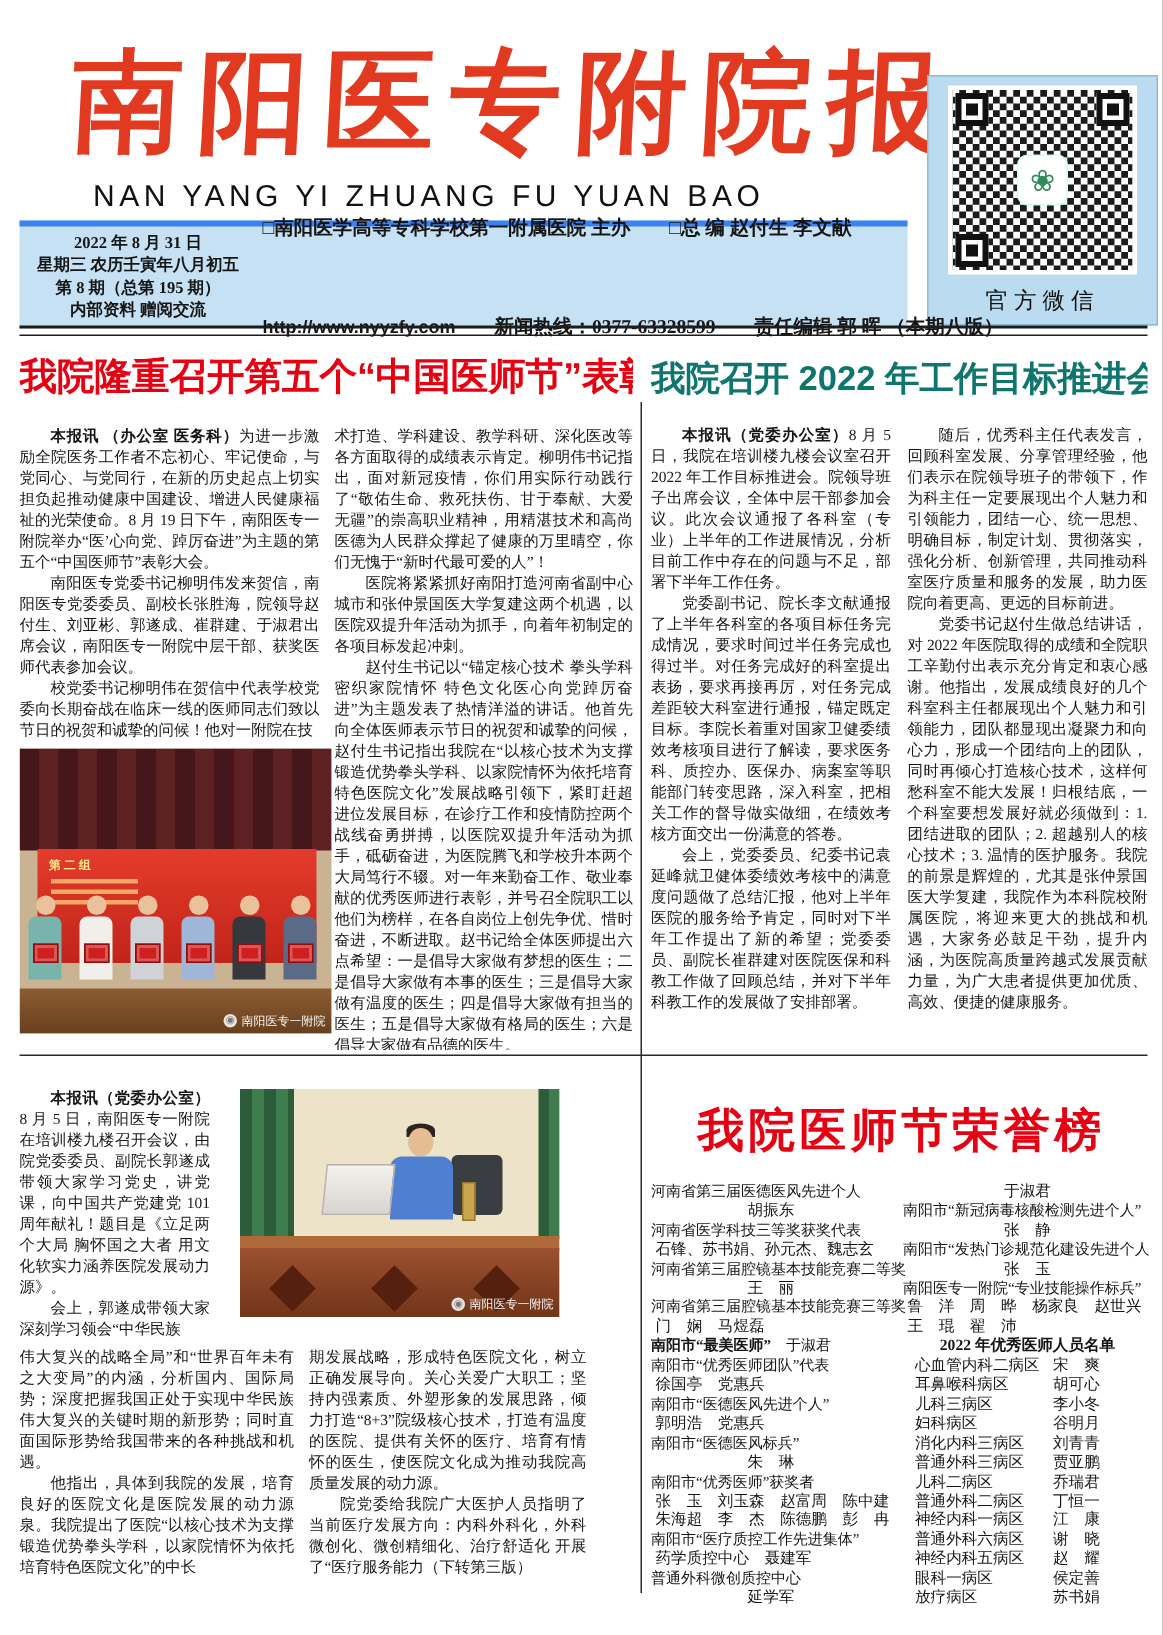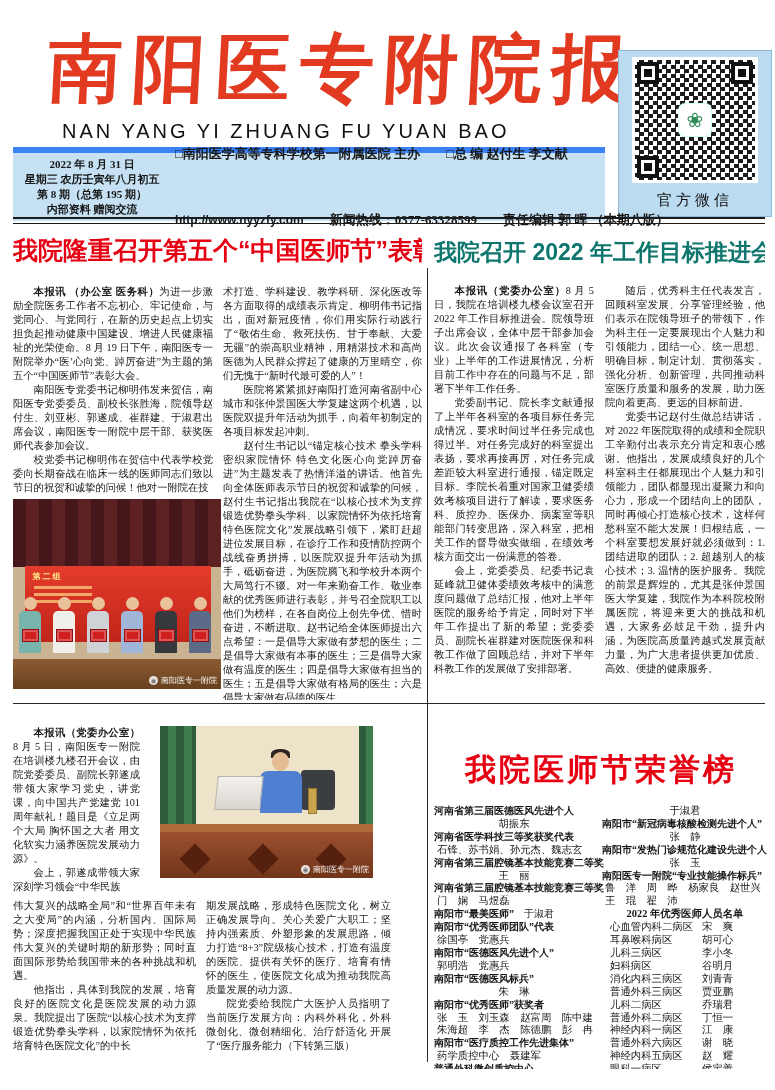--- a/index.html
+++ b/index.html
@@ -24,21 +24,21 @@
   .qr-finder{position:absolute;width:22px;height:22px;border:4px solid #111;background:#fff;box-sizing:border-box;}
   .qr-finder::after{content:"";position:absolute;left:3px;top:3px;width:8px;height:8px;background:#111;}
   .qr-f1{left:2px;top:2px}.qr-f2{right:2px;top:2px}.qr-f3{left:2px;bottom:2px}
   .qr-logo{position:absolute;left:44px;top:44px;width:32px;height:32px;background:#fff;border-radius:6px;
       display:flex;align-items:center;justify-content:center;font-size:20px;color:#2e8b57;box-shadow:0 0 0 1px #cfe;}
   .qr-caption{position:absolute;left:0;right:0;bottom:6px;text-align:center;font-size:15px;
       font-family:"Liberation Sans","DejaVu Sans",sans-serif;color:#111;letter-spacing:4px;}
 
   
   .info-bar{position:absolute;left:13px;top:147px;width:592px;height:68px;background:#c5e1f3;
-      border-top:6px solid #3b82f6;display:flex;align-items:center;}
+      border-top:4px solid #3b82f6;display:flex;align-items:center;}
   .info-date{width:158px;text-align:center;font-weight:700;font-size:11px;line-height:15px;flex:none;}
   .info-mid{flex:1;padding-left:4px;}
   .info-row{display:flex;align-items:baseline;font-size:13px;font-weight:700;line-height:22px;white-space:nowrap;}
   .info-row .gap{width:26px;flex:none;}
   .info-url{font-family:"Liberation Sans","DejaVu Sans",sans-serif;font-size:12px;font-weight:700;margin-top:44px;}
   .double-rule{position:absolute;left:13px;top:217px;width:752px;height:4px;
       border-top:2.5px solid #1c1c1c;border-bottom:1px solid #1c1c1c;}
 
   
   .v-rule{position:absolute;left:427px;top:268px;width:1px;height:794px;background:#2a2a2a;}
@@ -108,26 +108,26 @@
   .p2-laptop{position:absolute;left:56px;top:50px;width:44px;height:32px;background:linear-gradient(#f4f2ee,#d8d5cf);
       border:1px solid #b9b5ae;transform:skewX(-6deg);}
   .p2-bottle{position:absolute;left:148px;top:62px;width:7px;height:24px;background:#c9a44d;border:1px solid #9b7a2e;}
   .p2-desktop{position:absolute;left:0;right:0;bottom:44px;height:10px;background:#b06a3a;}
   .p2-rostrum{position:absolute;left:0;right:0;bottom:0;height:46px;background:linear-gradient(#9c5030,#71351a);}
   .p2-diamond{position:absolute;bottom:8px;width:22px;height:22px;background:#56200e;transform:rotate(45deg);}
   .p2-d1{left:24px}.p2-d2{left:92px}.p2-d3{left:160px}
 
   
   .honor{position:absolute;left:434px;top:733px;width:334px;height:336px;overflow:hidden;}
-  .honor .headline{font-size:31px;color:#e60012;letter-spacing:3px;margin:16px 0 14px;}
+  .honor .headline{font-size:31px;color:#e60012;letter-spacing:3px;margin:0 0 14px;}
   .honor-cols{display:flex;}
   .hcol{font-size:10.4px;line-height:12.9px;}
   .hcol-l{width:160px;margin-right:8px;flex:none;}
   .hcol-r{width:166px;flex:none;}
-  .h-award{font-weight:700;white-space:nowrap;font-size:10px;}
+  .h-award{font-weight:400;white-space:nowrap;font-size:10px;}
   .h-award_name{font-weight:400;white-space:nowrap;font-size:10px;}
   .h-award_name b{font-weight:700;}
   .h-name{text-align:center;}
   .h-names{padding-left:3px;white-space:nowrap;}
   .h-section{font-weight:700;text-align:center;white-space:nowrap;}
   .h-dept{display:flex;white-space:nowrap;}
   .h-dept span:first-child{width:92px;padding-left:8px;flex:none;}
 </style>
 </head>
 <body>

